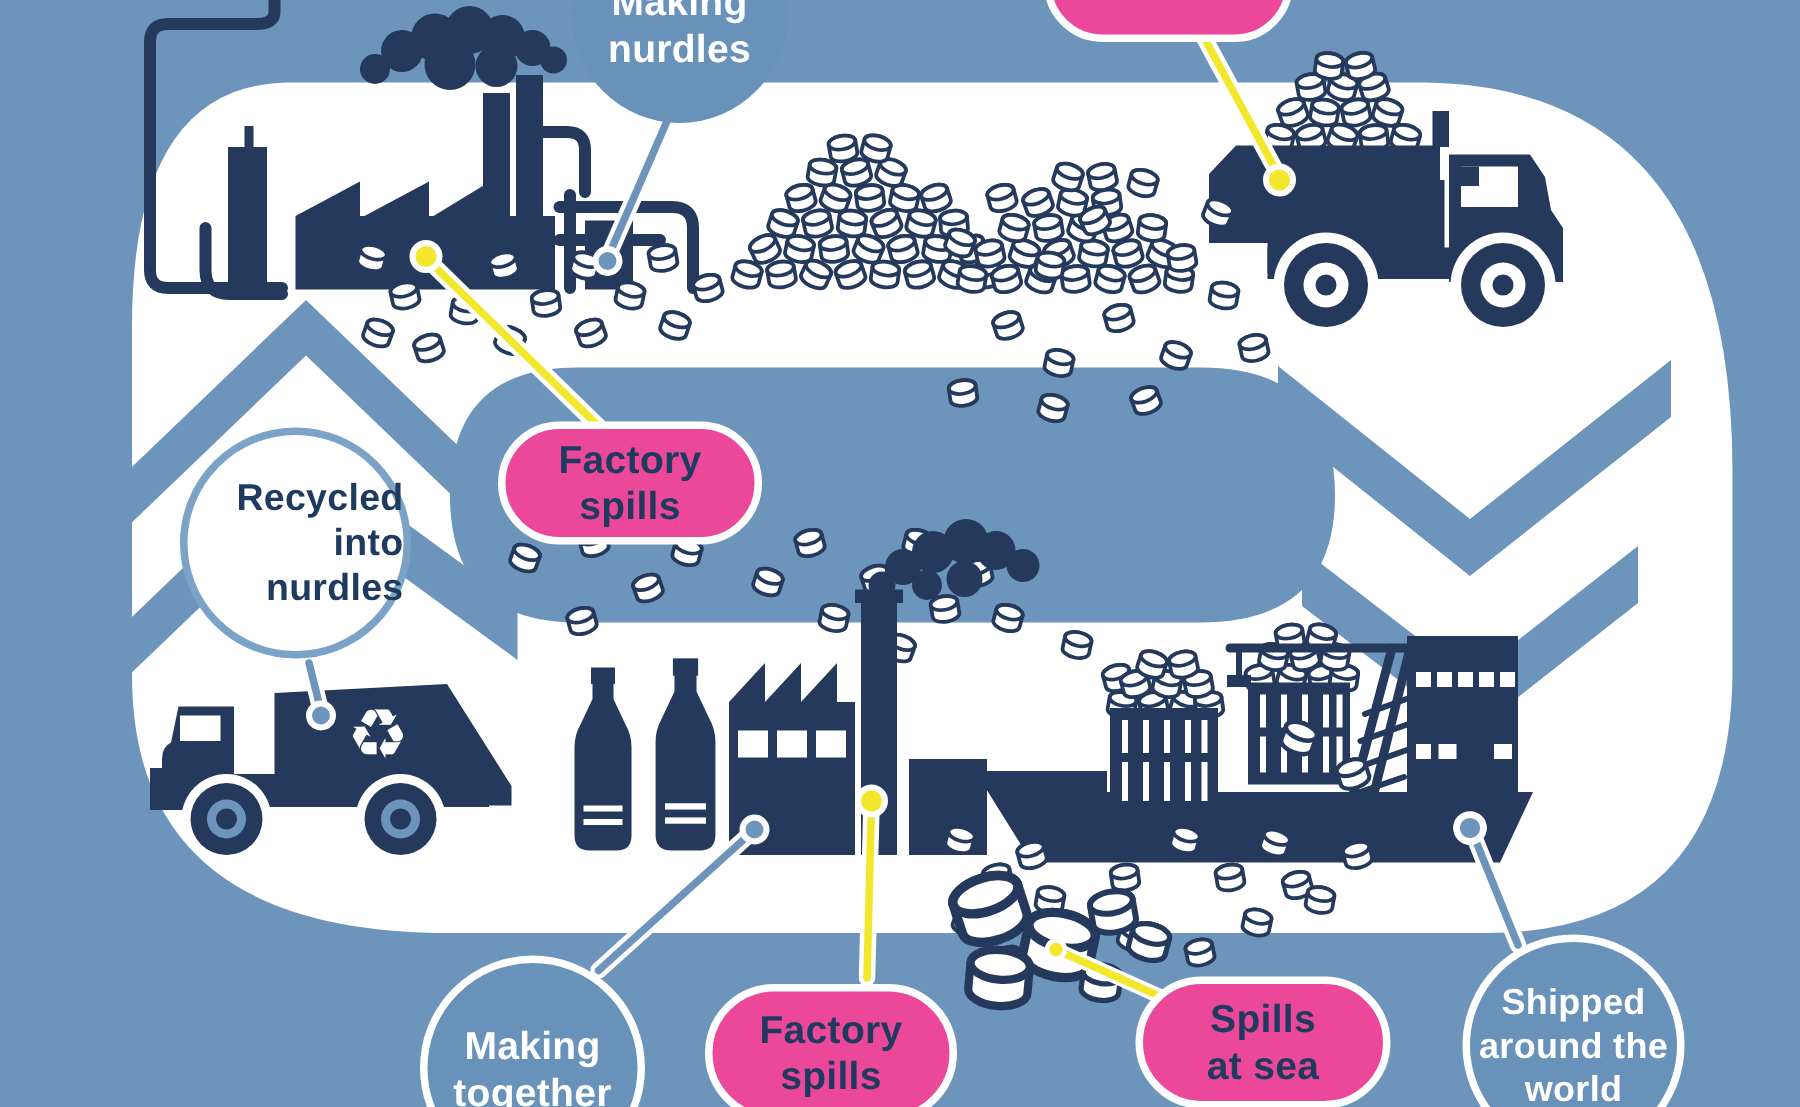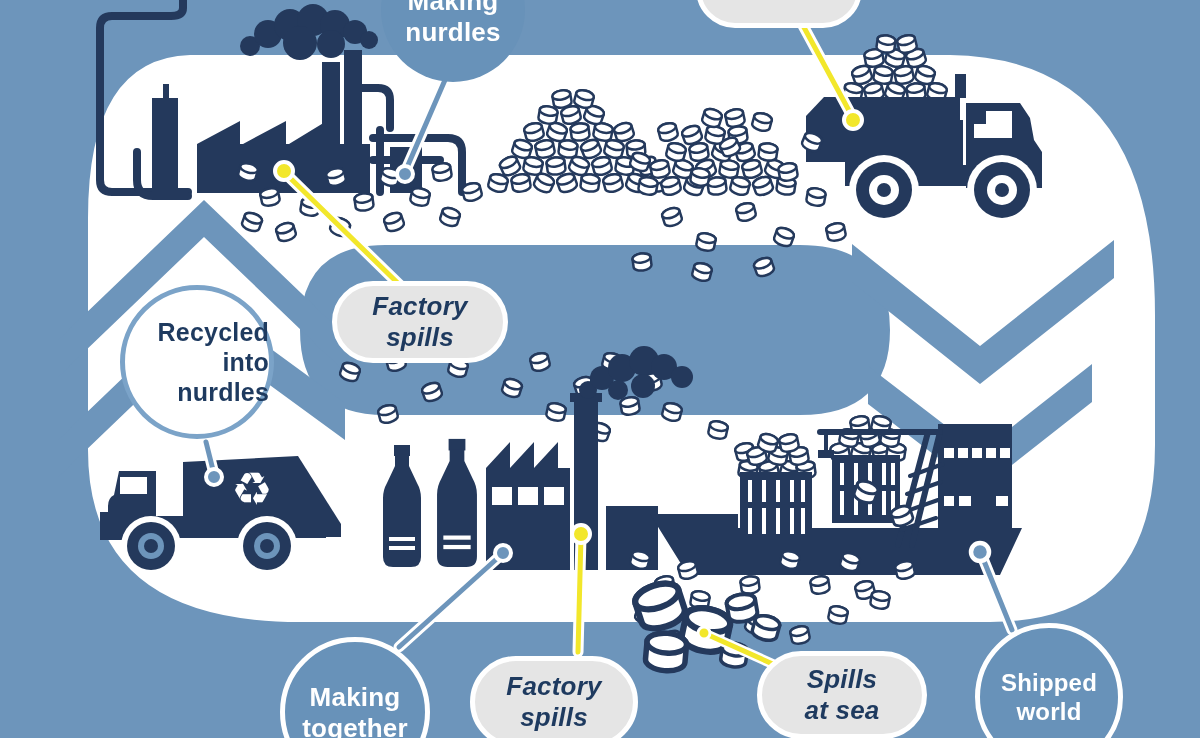--- a/index.html
+++ b/index.html
@@ -9,21 +9,21 @@
     font-family:"Liberation Sans","DejaVu Sans",sans-serif;
   }
   .scene-svg{position:absolute;left:0;top:0;width:1200px;height:738px;}
   .callout{
     position:absolute;display:flex;flex-direction:column;align-items:center;
     justify-content:center;text-align:center;font-weight:bold;
     box-sizing:border-box;z-index:5;letter-spacing:.2px;
   }
   .callout span{display:block;}
   .circle{border-radius:50%;}
-  .pill{background:#e5e5e5;border:5px solid #ffffff;color:#1e3a5f;border-radius:46px;font-style:italic;}
+  .pill{background:#ec4899;border:5px solid #ffffff;color:#1e3a5f;border-radius:46px;}
   .blue-circle{background:#6892b9;border:5px solid #ffffff;color:#ffffff;}
   .white-circle{background:#ffffff;border:5px solid #7ba3c8;color:#1e3a5f;}
   .no-ring{border:none;}
   .fs26{font-size:26px;line-height:31px;}
   .fs25{font-size:25px;line-height:30px;}
   .fs24{font-size:24px;line-height:29px;}
 </style>
 </head>
 <body>
 
@@ -453,16 +453,17 @@
     <span>spills</span>
   </div>
 
   <div class="callout pill fs26" style="left:757px;top:651px;width:170px;height:88px;">
     <span>Spills</span>
     <span>at sea</span>
   </div>
 
   <div class="callout circle blue-circle fs24" style="left:975px;top:623px;width:148px;height:148px;">
     <span>Shipped</span>
+    <span>around the</span>
     <span>world</span>
   </div>
 
 </div>
 
 </body></html>

